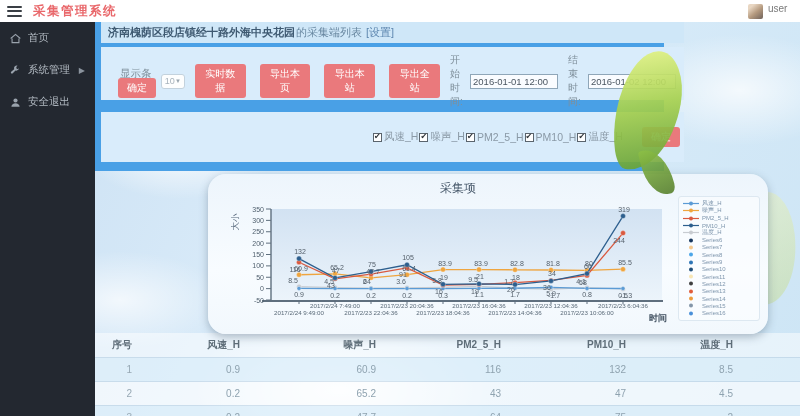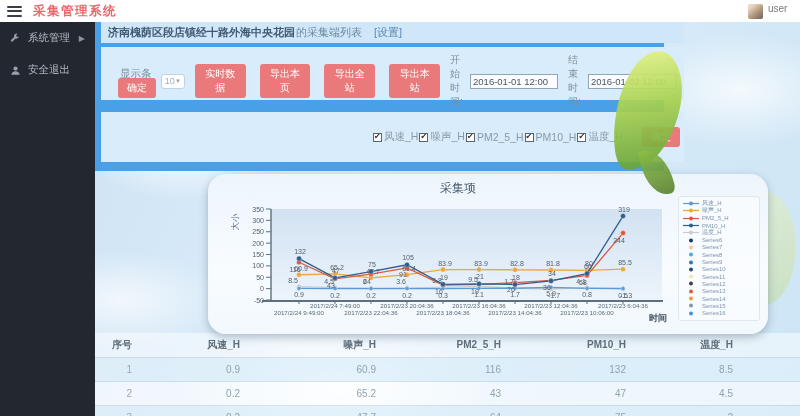--- a/index.html
+++ b/index.html
@@ -30,21 +30,21 @@
   .side-item { display:flex; align-items:center; padding:9px 10px; color:#b2bac2; font-size:10.5px; cursor:pointer; }
   .side-item svg { width:11px; height:11px; margin-right:7px; flex:none; }
   .side-item .caret { margin-left:auto; font-size:8px; color:#8b949e; }
   
   .bluebox { position:absolute; left:95px; top:22px; width:569px; height:149px; background:#49a0e6; z-index:10; }
   .strip { position:absolute; left:6px; width:583px; background:#d4e9f9; }
   .title-strip { top:0; height:21px; display:flex; align-items:center; padding-left:7px;
                  background:#cfe7f8; font-size:11px; }
   .title-bold { font-weight:bold; color:#3f5a72; }
   .title-rest { color:#6887a0; margin-left:1px; }
-  .title-link { color:#5e87b0; margin-left:12px; cursor:pointer; }
+  .title-link { color:#5e87b0; margin-left:4px; cursor:pointer; }
   .panel1 { top:25px; height:53px; background:#d9ecfb; }
   .p1row { position:absolute; left:0; top:6px; width:100%; display:flex; align-items:center; padding:0 8px 0 19px; }
   .ctl-label { font-size:10.5px; color:#7f8f9b; }
   .select { width:27px; height:15px; background:#fdfefe; border:1px solid #c3d2dd; border-radius:3px;
             margin-left:4px; display:flex; align-items:center; justify-content:space-between;
             padding:0 3px; font-size:9px; color:#a7b3bc; cursor:pointer; }
   .select .dn { font-size:6px; color:#9aa6af; }
   .rbtn { background:#ea797c; color:#fff; border:none; border-radius:3px; font-size:10px;
           padding:3px 9px; margin-left:14px; cursor:pointer; font-family:inherit; }
   .rbtn.first { margin-left:10px; }
@@ -105,20 +105,27 @@
     <div class="app-title">采集管理系统</div>
     <div class="top-right">
       <div class="avatar"></div>
       <div class="username">user</div>
     </div>
   </div>
 
   <div class="sidebar">
     <div class="side-item">
       <svg viewBox="0 0 16 16">
+          <path d="M1 8 8 2l7 6" fill="none" stroke="#9aa3ad" stroke-width="1.6"></path>
+          <path d="M3 8v6h10V8" fill="none" stroke="#9aa3ad" stroke-width="1.6"></path>
+        </svg>
+      <span>首页</span>
+    </div>
+    <div class="side-item">
+      <svg viewBox="0 0 16 16">
           <path d="M13 3a4 4 0 0 1-5 5L4 12a1.6 1.6 0 0 1-2.3-2.3L6 6a4 4 0 0 1 5-5L9 3l1 3 3-1z" fill="#9aa3ad"></path>
         </svg>
       <span>系统管理</span>
       <span class="caret">▶</span>
     </div>
     <div class="side-item">
       <svg viewBox="0 0 16 16">
           <circle cx="8" cy="5" r="3" fill="#9aa3ad"></circle>
           <path d="M2 14c0-3 3-5 6-5s6 2 6 5z" fill="#9aa3ad"></path>
         </svg>
@@ -135,22 +142,22 @@
 
     <div class="strip panel1">
       <div class="p1row">
         <span class="ctl-label">显示条数:</span>
         <div class="select">
           <span>10</span>
           <span class="dn">▼</span>
         </div>
         <button class="rbtn first">实时数据</button>
         <button class="rbtn">导出本页</button>
+        <button class="rbtn">导出本站</button>
         <button class="rbtn">导出全站</button>
-        <button class="rbtn">导出本站</button>
         <div class="dates">
           <span class="date-label">开始时间:</span>
           <input class="date-input" value="2016-01-01 12:00" style="">
           <span class="date-label">结束时间:</span>
           <input class="date-input" value="2016-01-02 12:00" style="">
         </div>
       </div>
       <div class="confirm-row">
         <button class="rbtn" style="margin-left:0">确定</button>
       </div>

